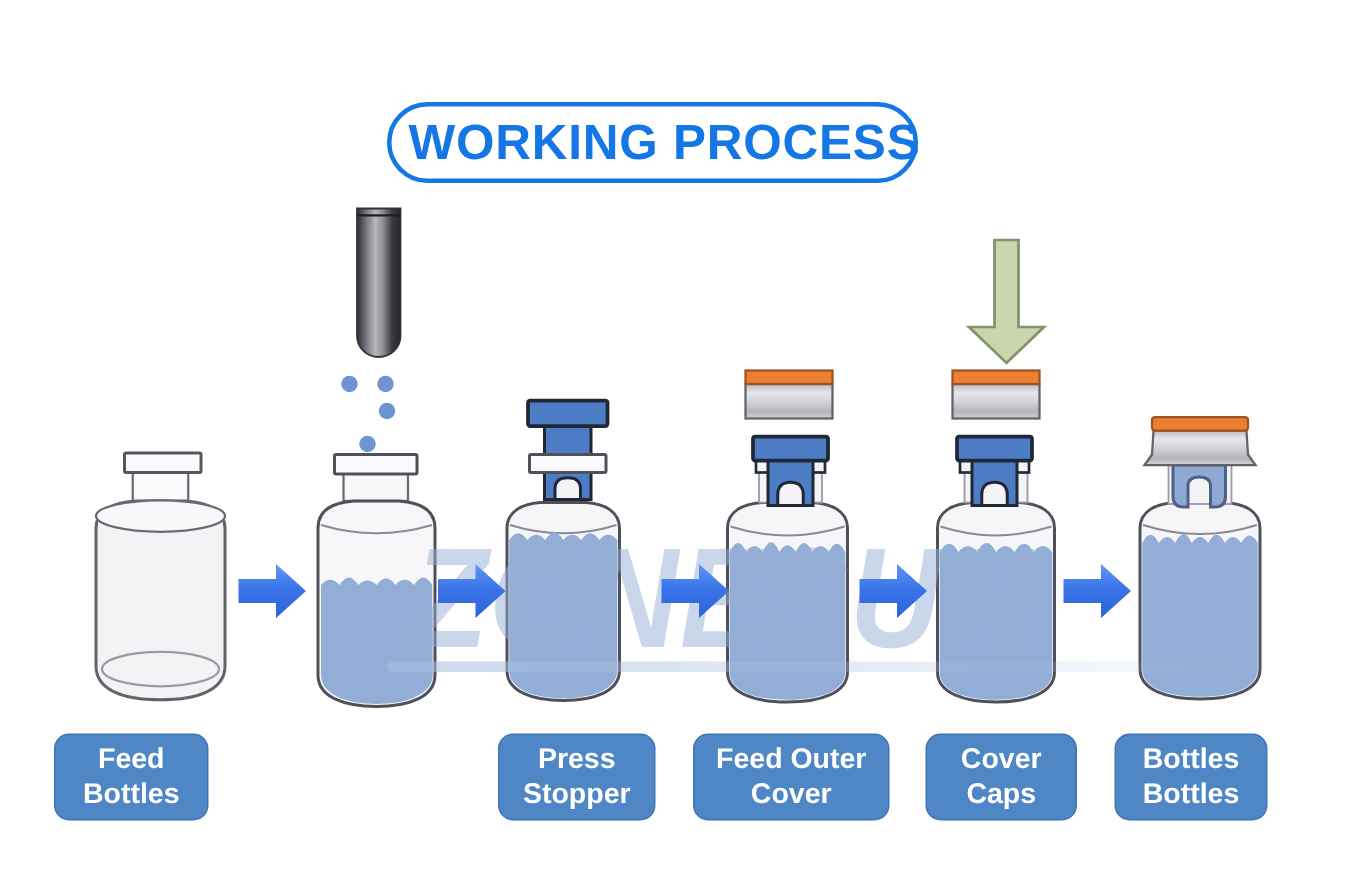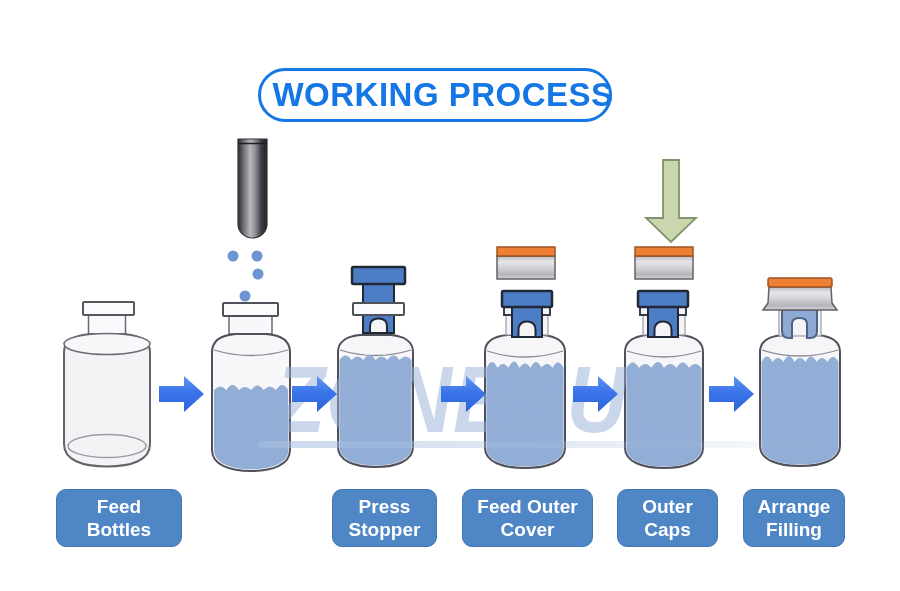--- a/index.html
+++ b/index.html
@@ -176,19 +176,19 @@
       <path d="M441,386 h25 v-10 l20,18 l-20,18 v-10 h-25 Z"></path>
       <path d="M573,386 h25 v-10 l20,18 l-20,18 v-10 h-25 Z"></path>
       <path d="M709,386 h25 v-10 l20,18 l-20,18 v-10 h-25 Z"></path>
     </g>
   </svg>
 
   <div class="title-badge">
     <span>WORKING PROCESS</span>
   </div>
 
-  <div class="step-label" style="left:56px;width:126px;">Feed Bottles</div>
+  <div class="step-label" style="left:36px;width:103px;">Feed Bottles</div>
   <div class="step-label" style="left:462px;width:131px;">Feed Outer Cover</div>
   <div class="step-label" style="left:332px;width:105px;">Press Stopper</div>
-  <div class="step-label" style="left:617px;width:101px;">Outer Caps</div>
-  <div class="step-label" style="left:743px;width:102px;">Arrange Filling</div>
+  <div class="step-label" style="left:617px;width:101px;">Cover Caps</div>
+  <div class="step-label" style="left:743px;width:102px;">Bottles Bottles</div>
 
 </div>
 
 </body></html>

